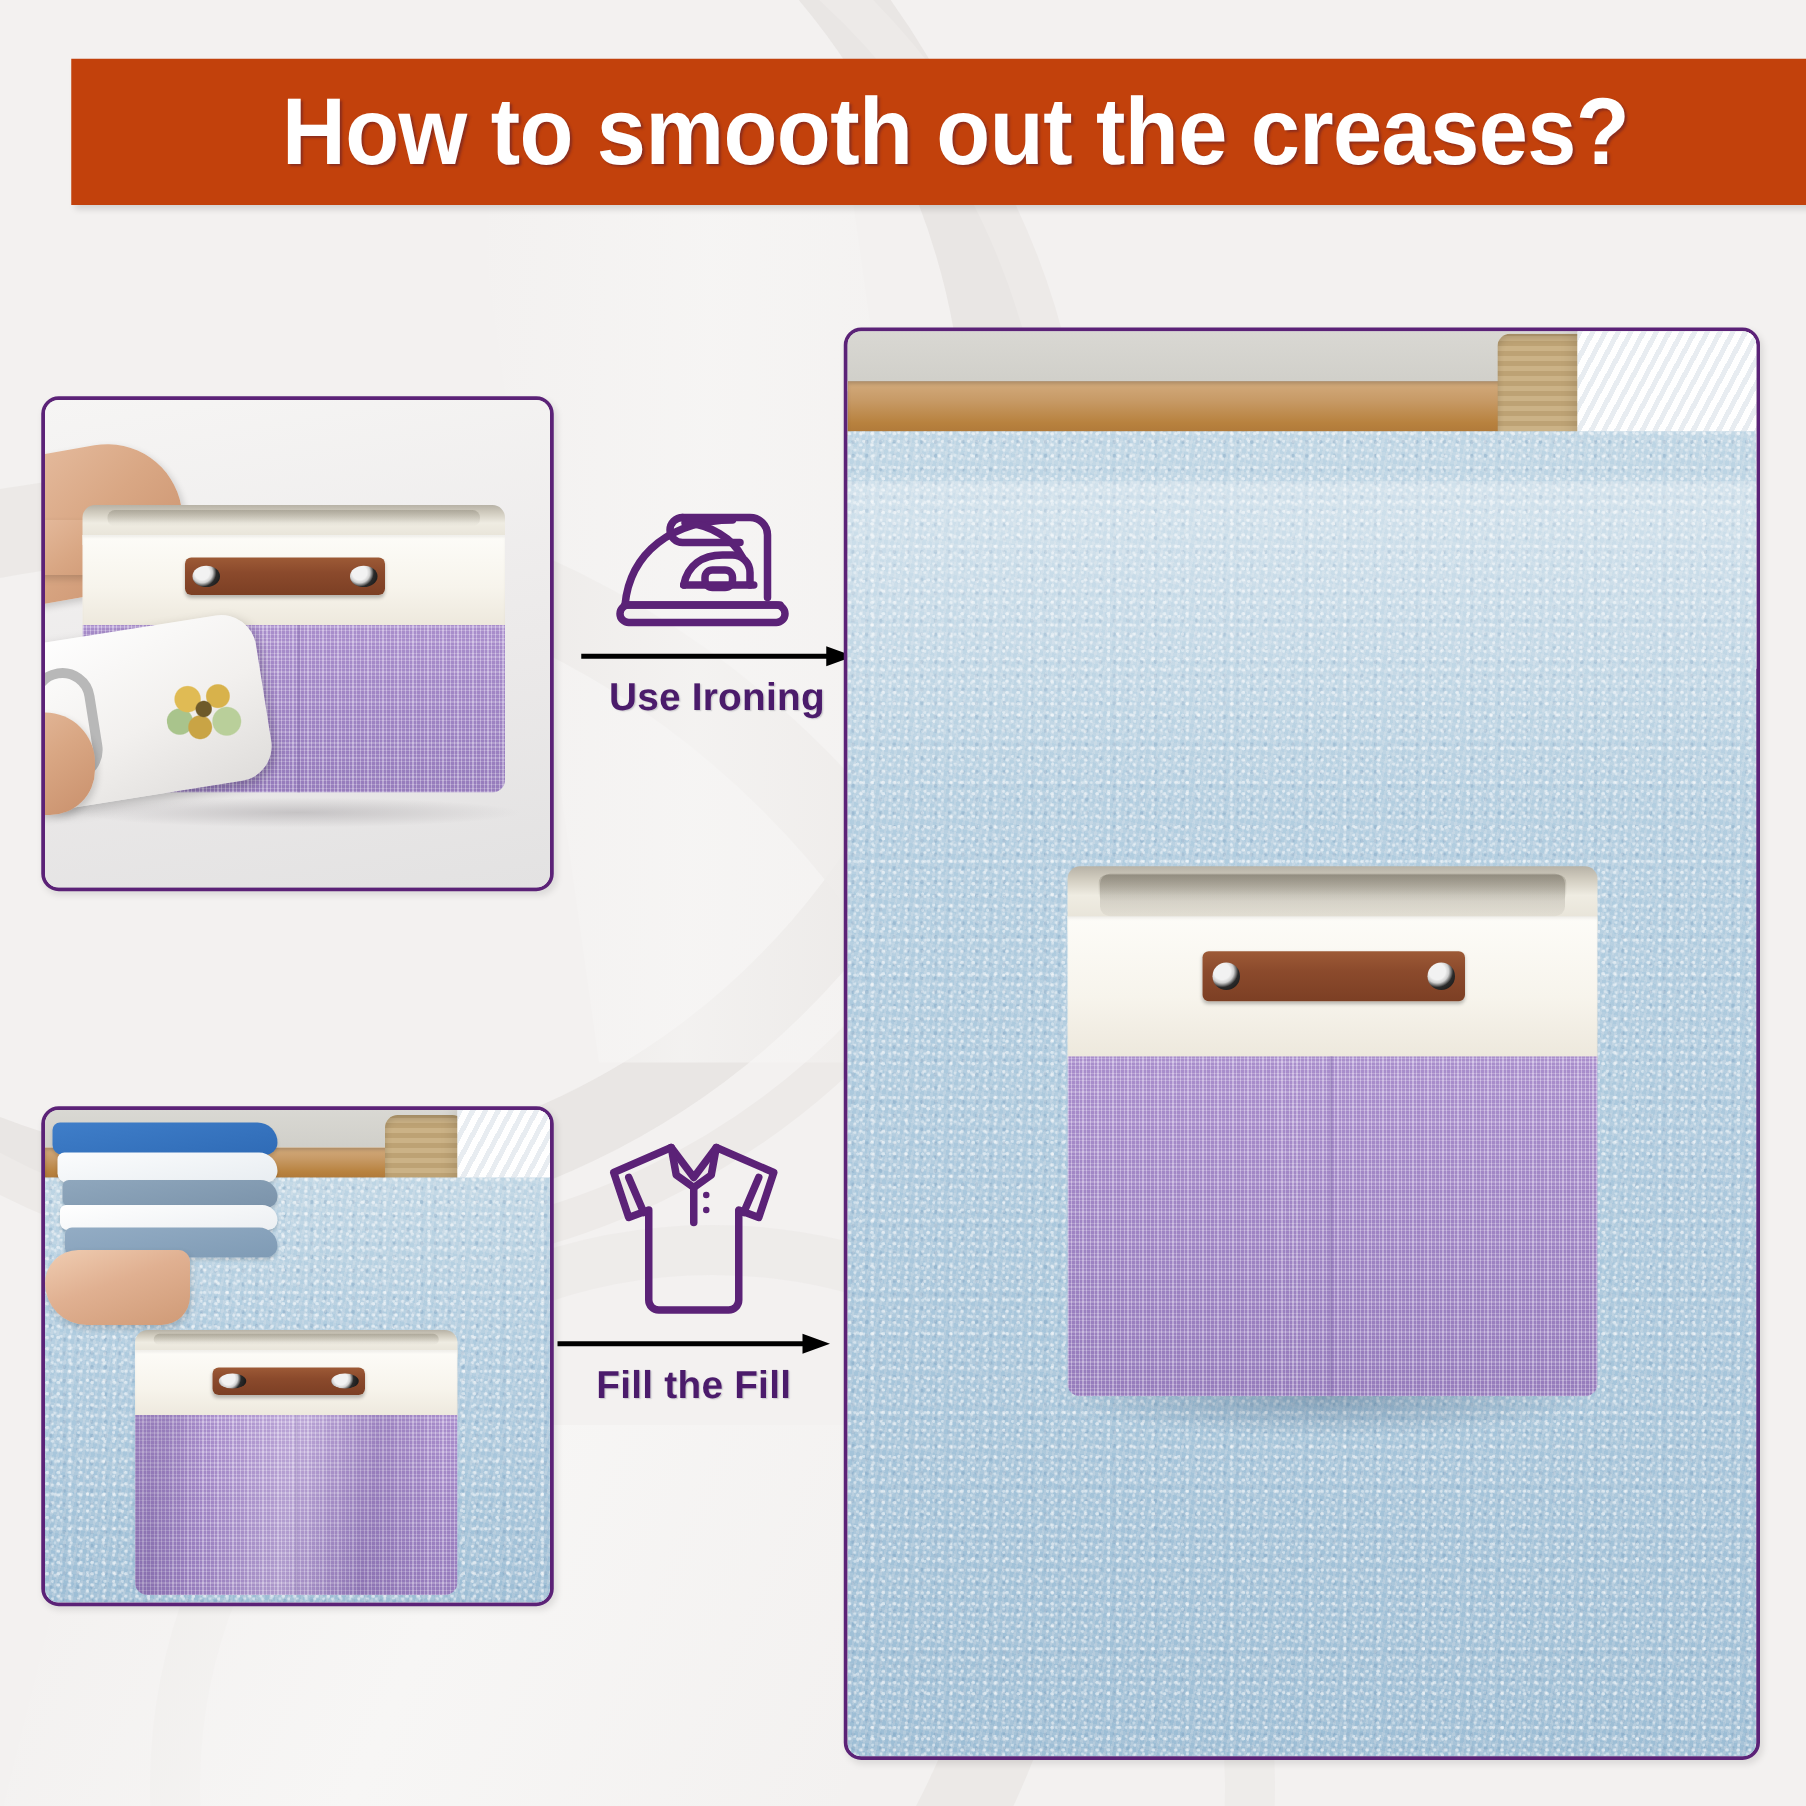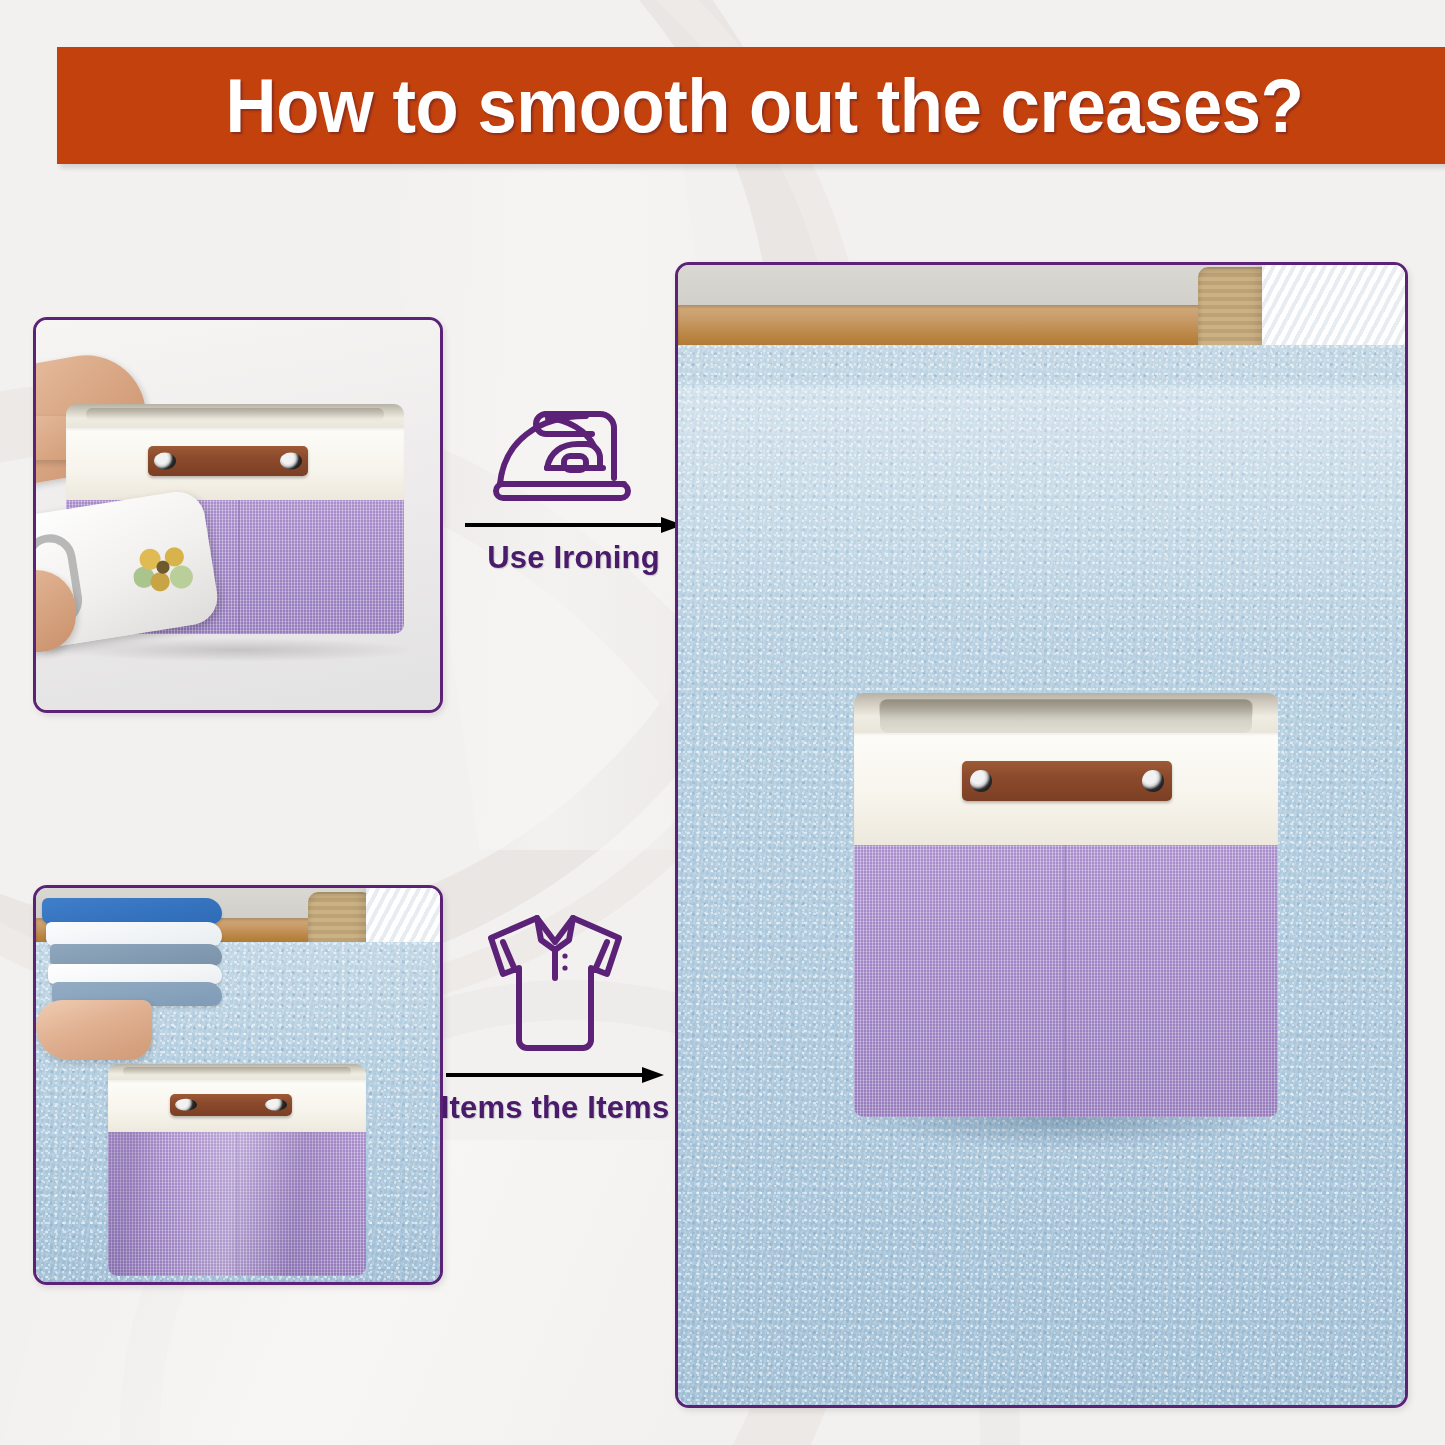--- a/index.html
+++ b/index.html
@@ -364,21 +364,21 @@
       <path d="M24 34 L36 62"></path>
       <path d="M128 34 L116 62"></path>
       <path d="M76 42 V70"></path>
       <circle cx="86" cy="48" r="2.6" fill="#5b2277" stroke="none"></circle>
       <circle cx="86" cy="60" r="2.6" fill="#5b2277" stroke="none"></circle>
     </svg>
     <svg class="step-arrow" width="222" height="18" viewBox="0 0 222 18">
       <line x1="2" y1="9" x2="200" y2="9" stroke="#000" stroke-width="4"></line>
       <polygon points="198,1 220,9 198,17" fill="#000"></polygon>
     </svg>
-    <div class="step-label">Items the Items</div>
+    <div class="step-label">Fill the Fill</div>
   </div>
 
   <div class="panel" id="panel-result">
     <div class="photo">
 
       <div class="wall" style="height:48px;"></div>
       <div class="baseboard" style="top:40px; height:44px;"></div>
 
       <div class="wicker" style="left:520px; top:2px; width:96px; height:118px;"></div>
       <div class="curtain" style="left:584px; top:0; width:150px; height:270px;"></div>

